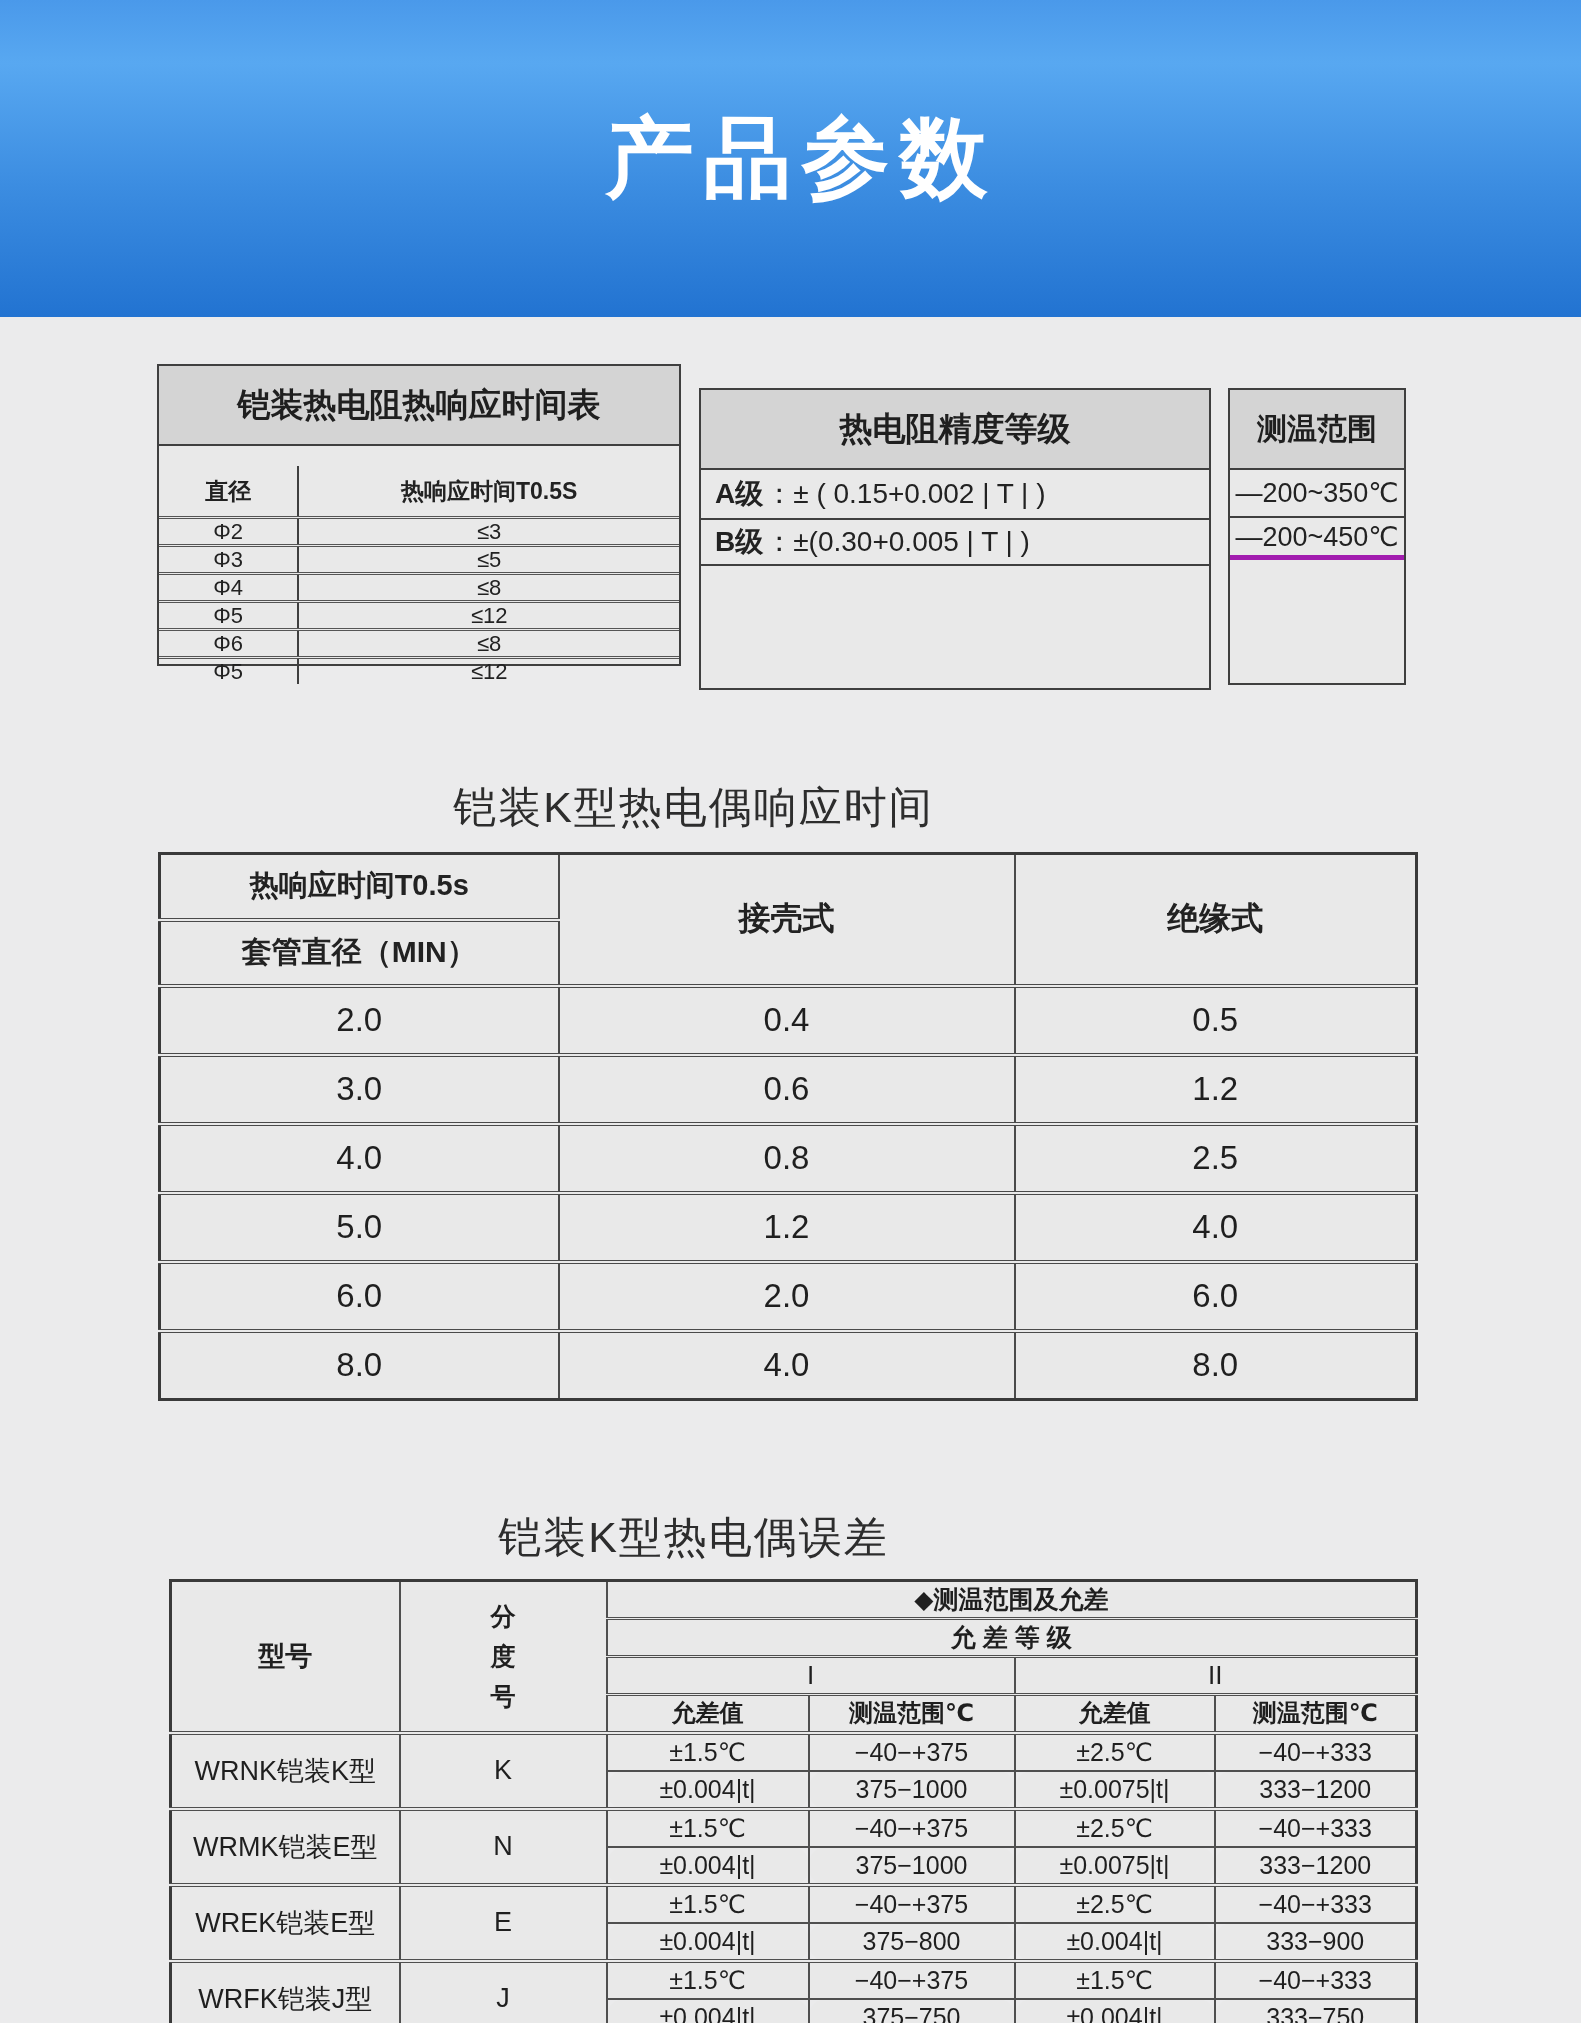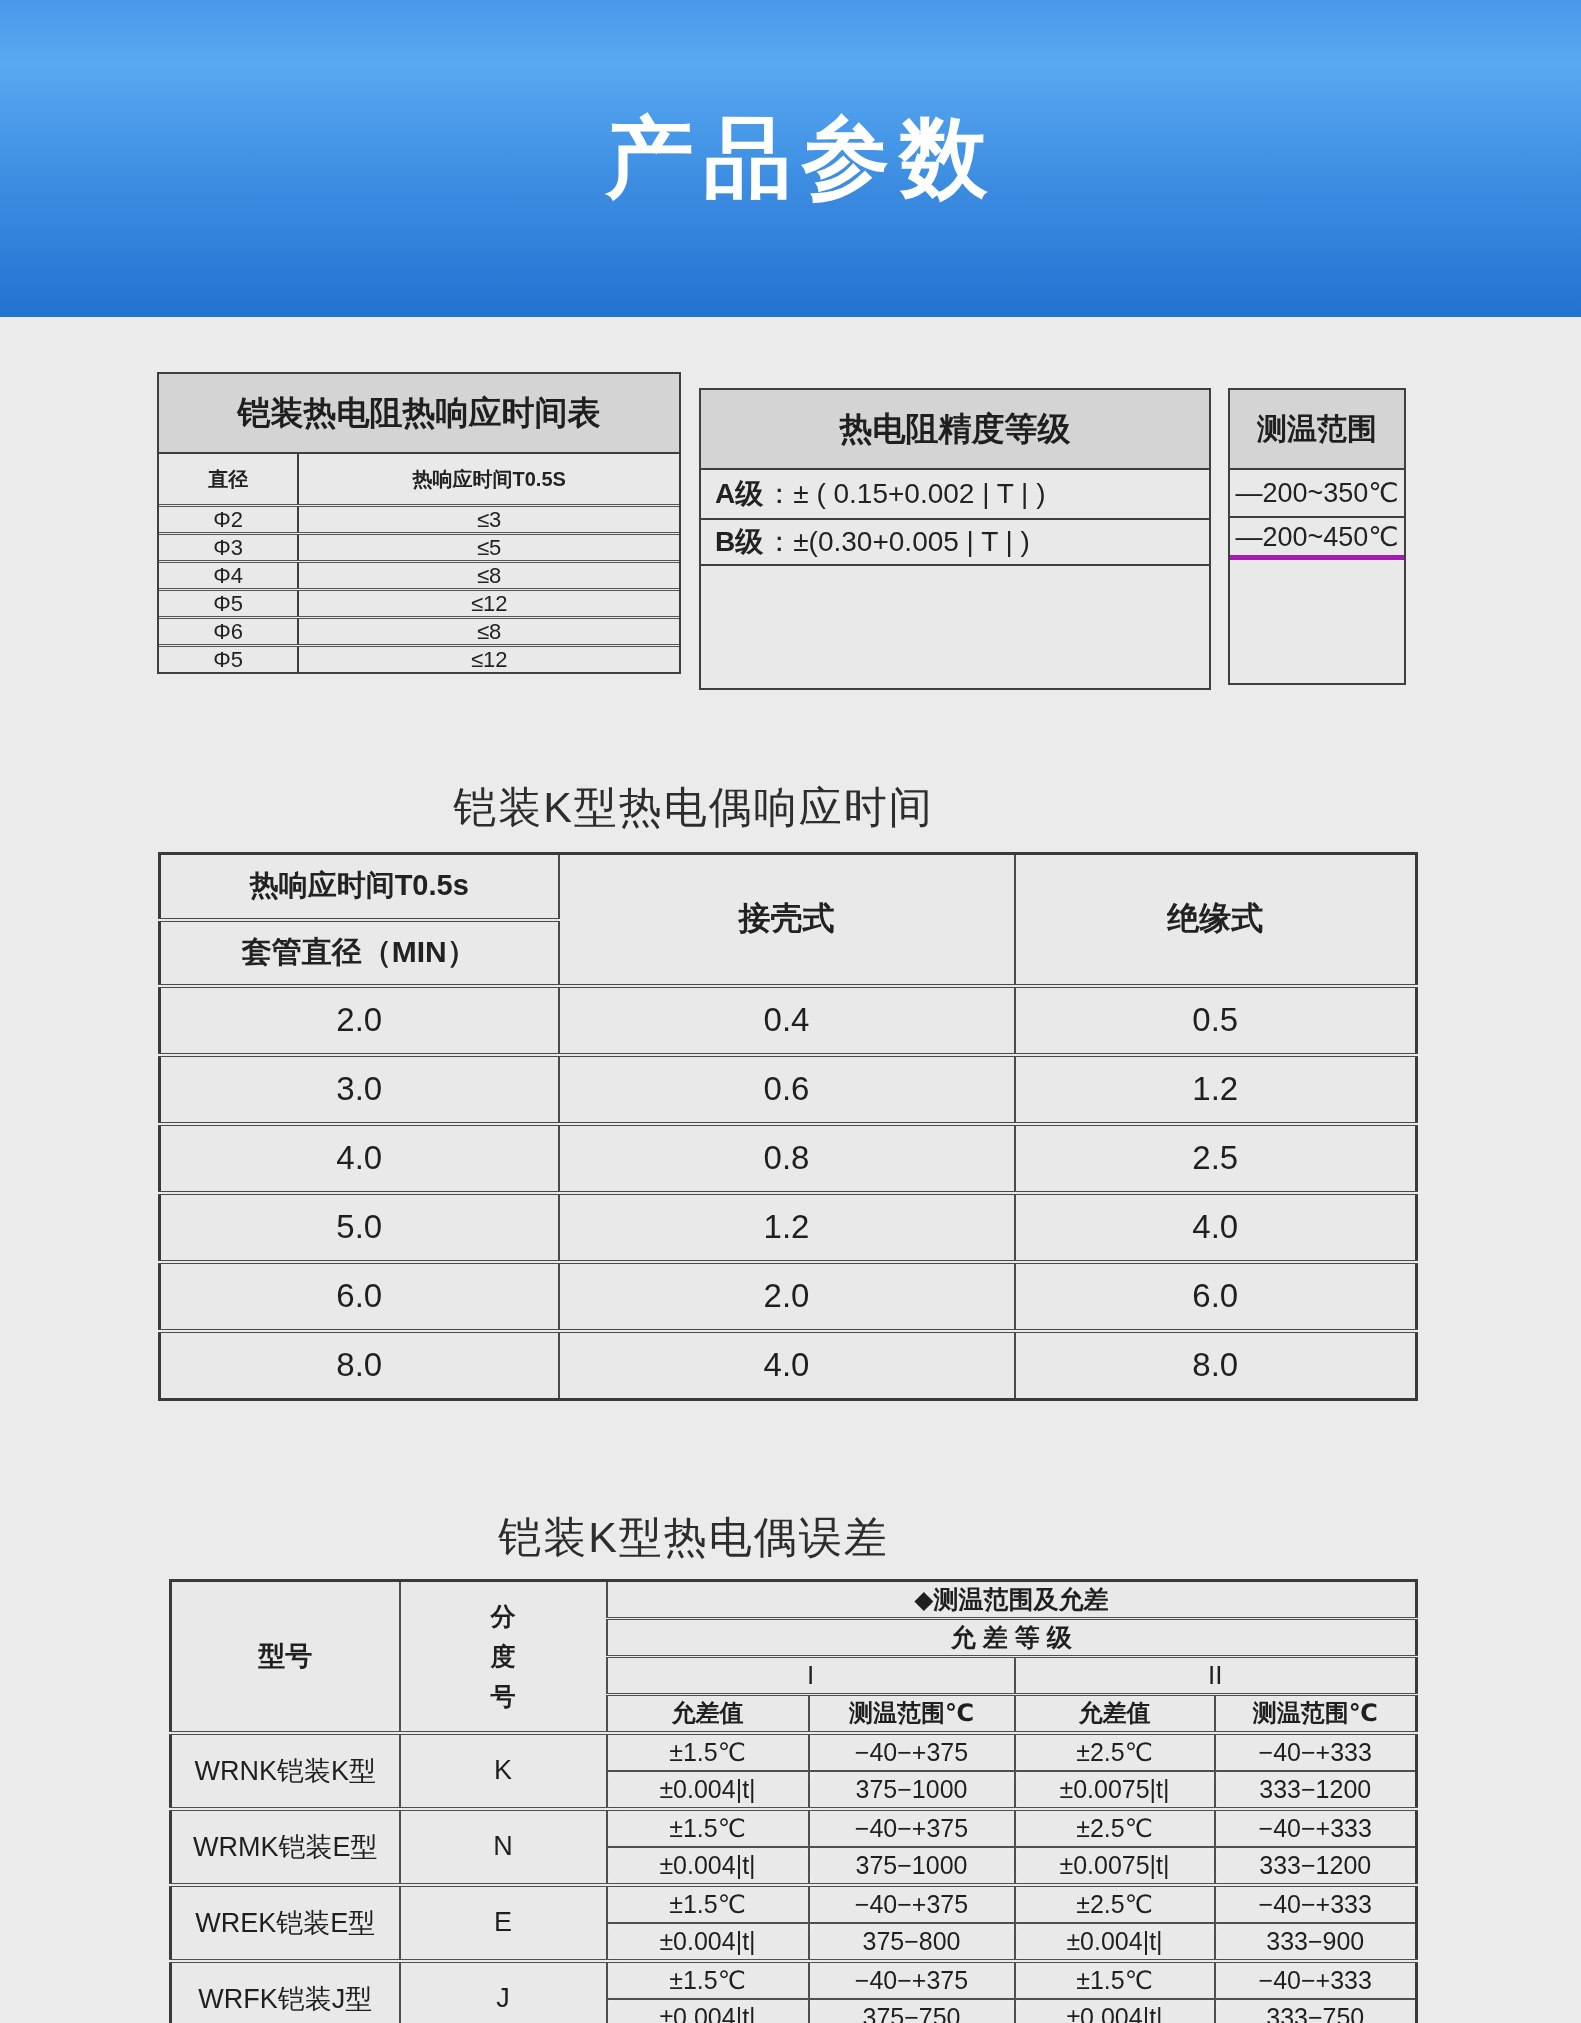--- a/index.html
+++ b/index.html
@@ -22,27 +22,27 @@
   }
   
   .box{
     position:absolute;background:#e9e9e9;border:2px solid #3f3f3f;box-sizing:border-box;
   }
   .box-hd{
     background:#d4d4d4;border-bottom:2px solid #3f3f3f;
     display:flex;align-items:center;justify-content:center;
     font-weight:bold;font-size:33px;color:#1f1f1f;
   }
-  #box1{left:157px;top:372px;width:524px;height:302px;}
+  #box1{left:157px;top:364px;width:524px;height:302px;}
   #box2{left:699px;top:388px;width:512px;height:302px;}
   #box3{left:1228px;top:388px;width:178px;height:297px;}
   #box1 .box-hd{height:78px;}
   #box2 .box-hd{height:78px;}
   #box3 .box-hd{height:78px;font-size:30px;}
-  .b1-sub{display:flex;height:50px;font-weight:bold;font-size:20px;box-sizing:border-box;}
+  .b1-sub{display:flex;height:50px;font-weight:bold;font-size:23px;box-sizing:border-box;margin-top:20px;}
   .b1-sub .c1{width:27%;border-right:2px solid #3f3f3f;display:flex;align-items:center;justify-content:center;box-sizing:border-box;}
   .b1-sub .c2{width:73%;display:flex;align-items:center;justify-content:center;}
   .b1-row{display:flex;height:28px;border-top:3px double #555;font-size:22px;box-sizing:border-box;}
   .b1-row .c1{width:27%;border-right:2px solid #3f3f3f;display:flex;align-items:center;justify-content:center;box-sizing:border-box;}
   .b1-row .c2{width:73%;display:flex;align-items:center;justify-content:center;}
   .b2-row{display:flex;align-items:center;padding-left:14px;font-size:28px;box-sizing:border-box;}
   .b2-row b{margin-right:2px;}
   #b2r1{height:50px;border-bottom:2px solid #3f3f3f;}
   #b2r2{height:46px;border-bottom:2px solid #3f3f3f;}
   .b2-notes{padding:6px 0 0 14px;font-size:26px;line-height:39px;}

